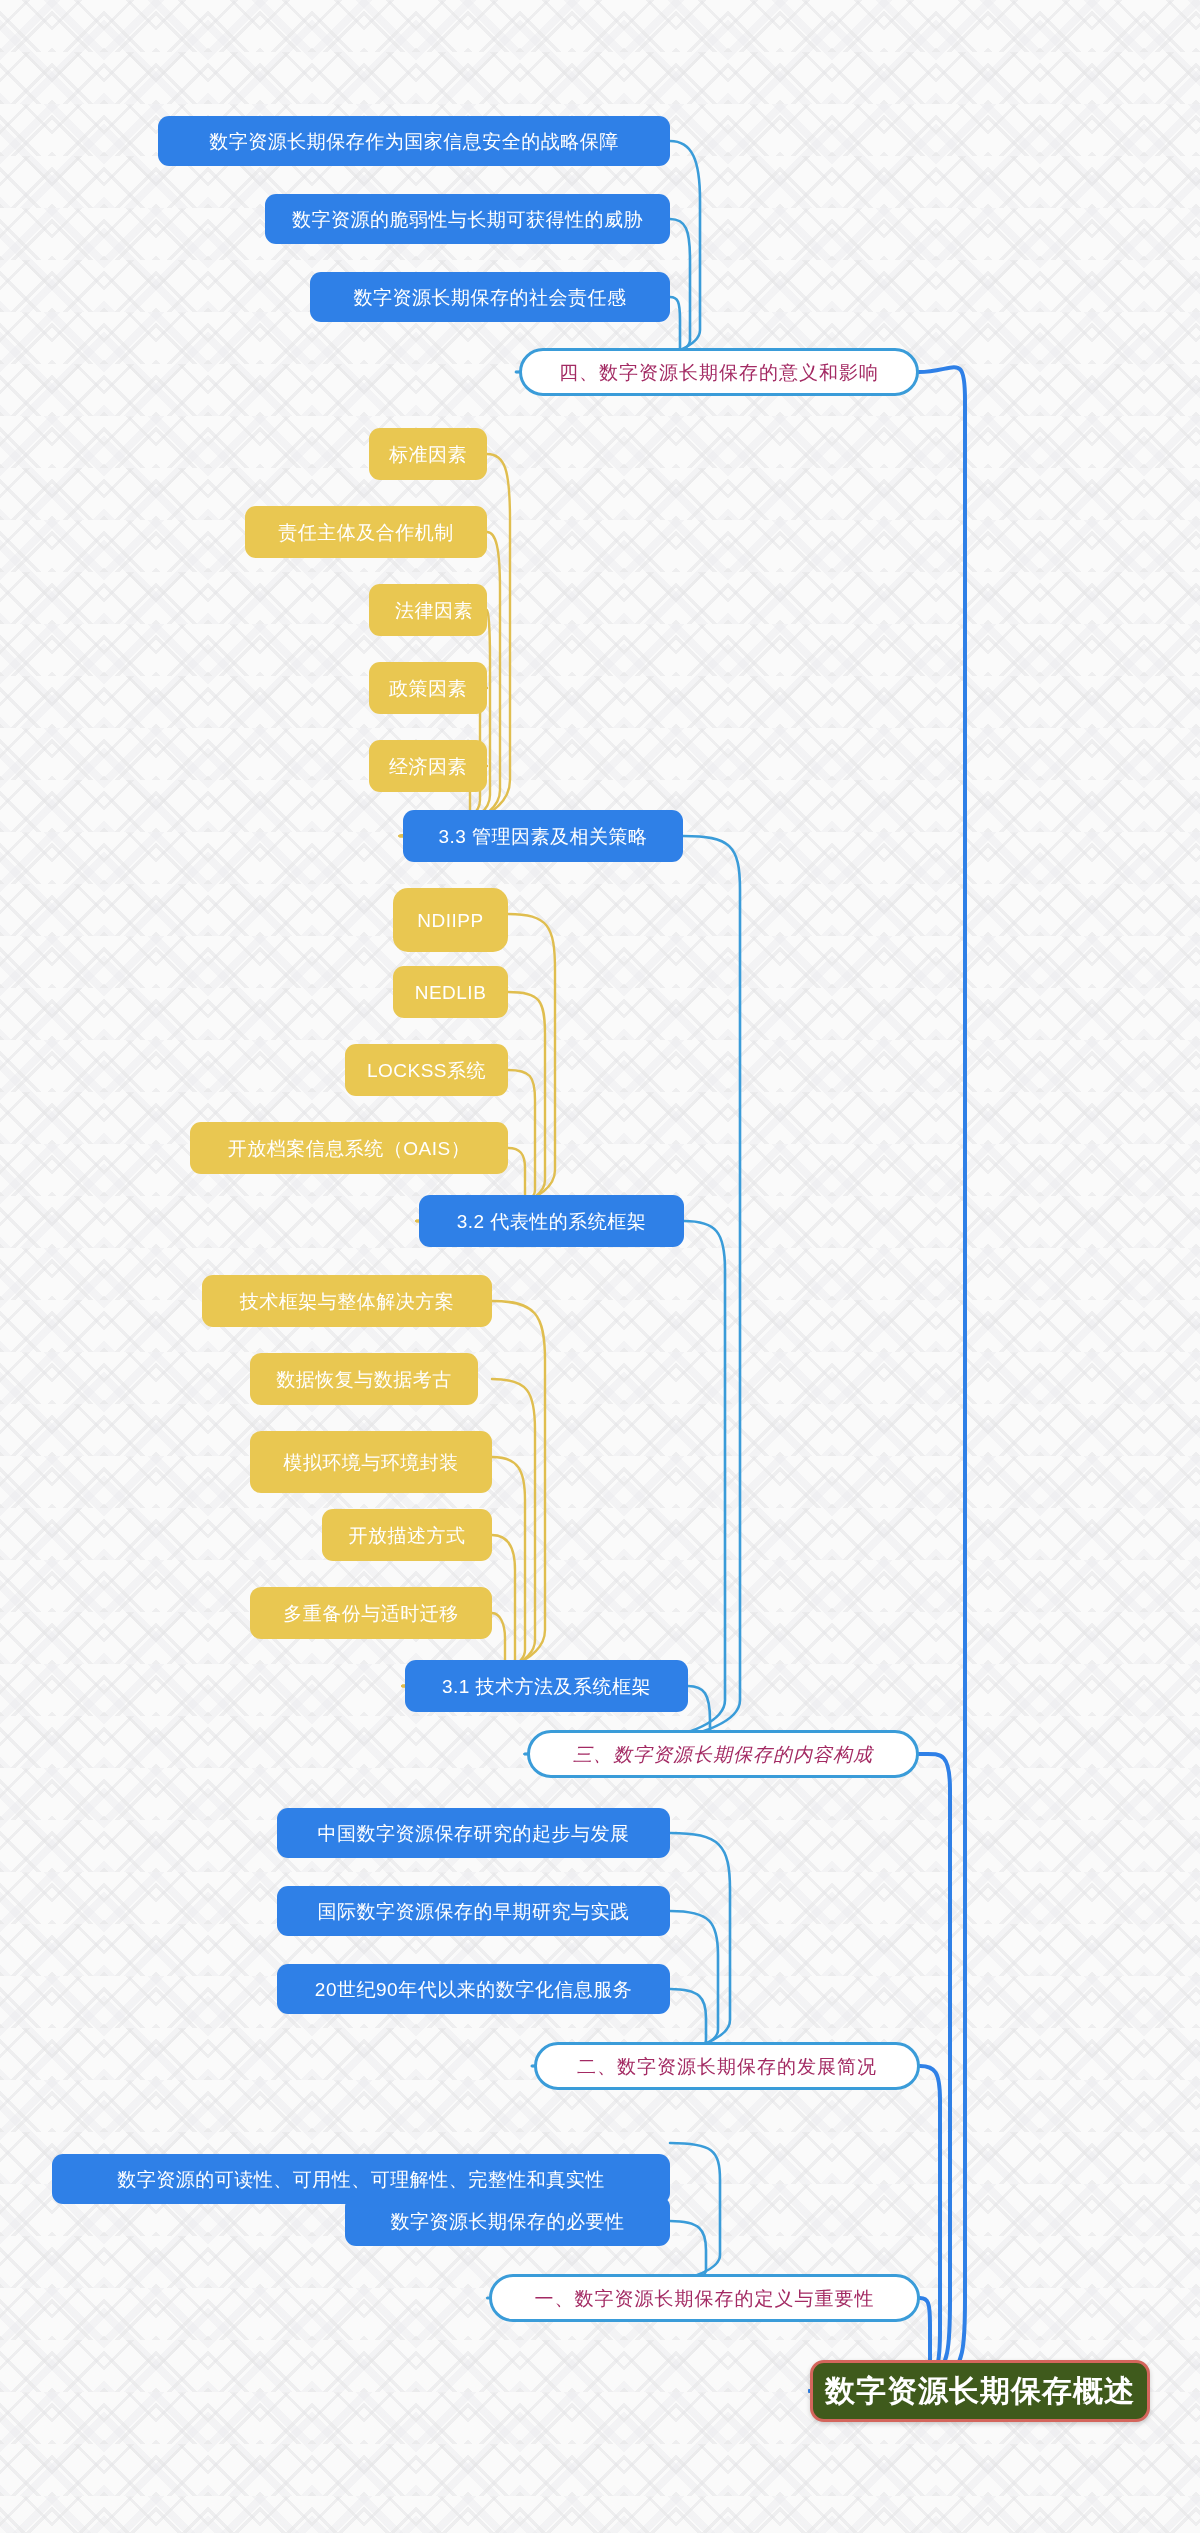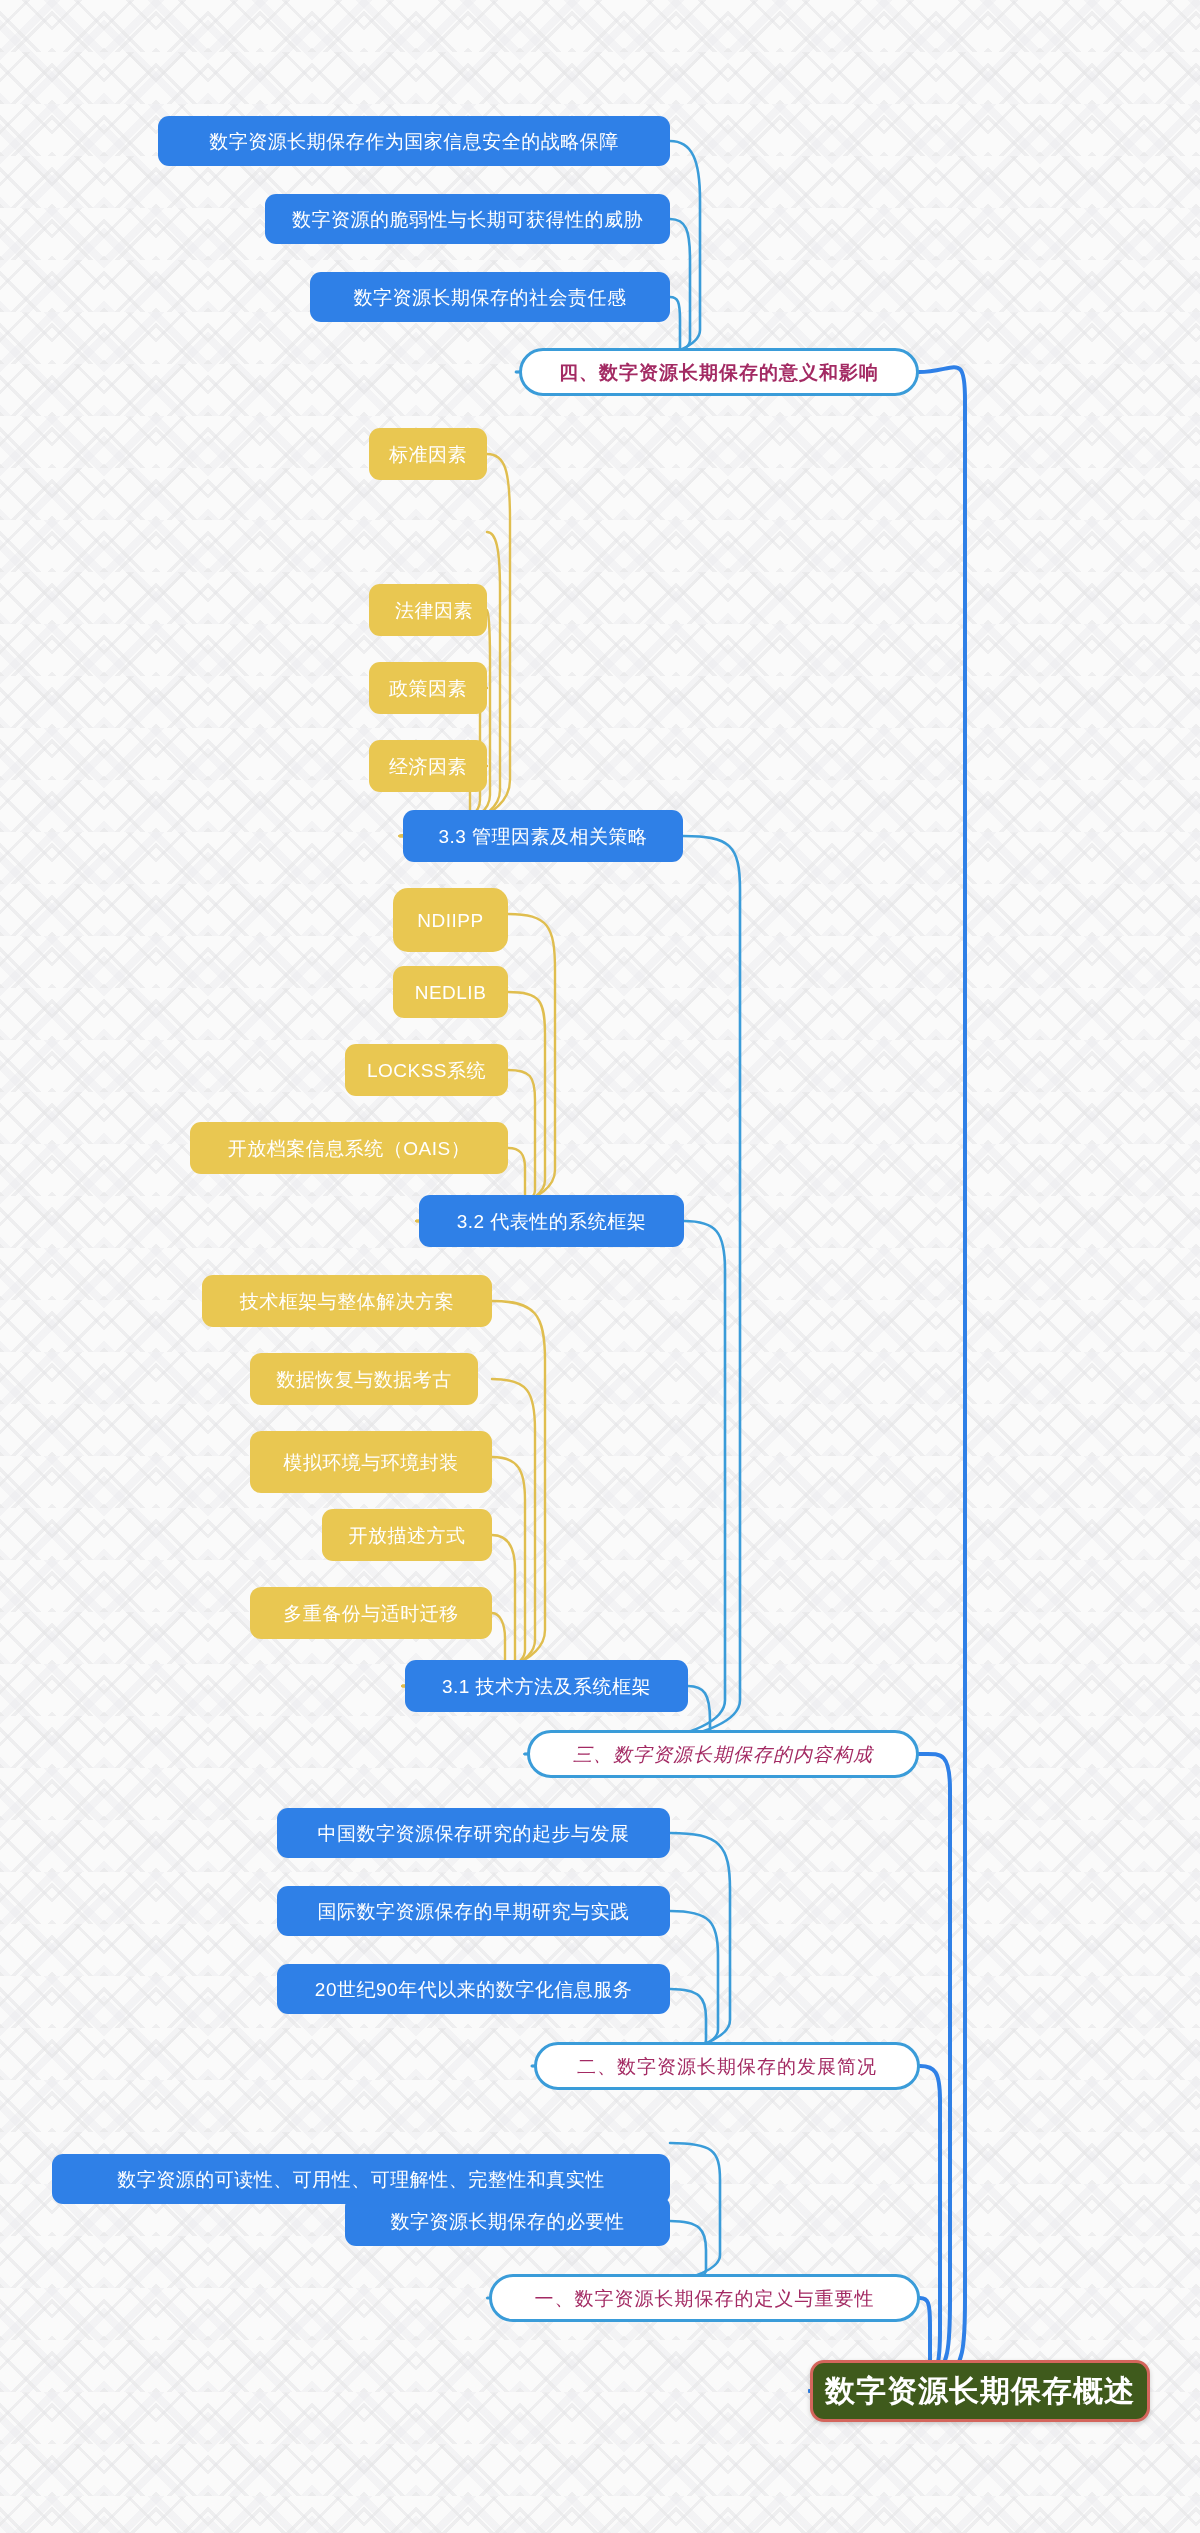--- a/index.html
+++ b/index.html
@@ -138,23 +138,24 @@
     <g fill="none" stroke="#3a9cd9" stroke-width="2.6" stroke-linecap="round">
       <path d="M489 2298 C 466 2298, 720 2298, 720 2255 L 720 2180 C 720 2150, 712 2143, 670 2143"></path>
       <path d="M489 2298 C 466 2298, 706 2298, 706 2270 L 706 2250 C 706 2230, 700 2221, 670 2221"></path>
     </g>
   </svg>
 
   <div class="node n-l2" style="left:158px;top:116px;width:512px;height:50px;">数字资源长期保存作为国家信息安全的战略保障</div>
   <div class="node n-l2" style="left:265px;top:194px;width:405px;height:50px;">数字资源的脆弱性与长期可获得性的威胁</div>
   <div class="node n-l2" style="left:310px;top:272px;width:360px;height:50px;">数字资源长期保存的社会责任感</div>
 
-  <div class="node n-l1" style="left:519px;top:348px;width:400px;height:48px;font-weight:bold;">四、数字资源长期保存的意义和影响</div>
+  <div class="node n-l1" style="left:519px;top:348px;width:400px;height:48px;">四、数字资源长期保存的意义和影响</div>
 
   <div class="node n-l3" style="left:369px;top:428px;width:118px;height:52px;">标准因素</div>
+  <div class="node n-l3" style="left:245px;top:506px;width:242px;height:52px;">责任主体及合作机制</div>
   <div class="node n-l3" style="left:369px;top:584px;width:118px;height:52px;padding-left:32px;">法律因素</div>
   <div class="node n-l3" style="left:369px;top:662px;width:118px;height:52px;">政策因素</div>
   <div class="node n-l3" style="left:369px;top:740px;width:118px;height:52px;">经济因素</div>
 
   <div class="node n-l2" style="left:403px;top:810px;width:280px;height:52px;">3.3 管理因素及相关策略</div>
 
   <div class="node n-l3" style="left:393px;top:888px;width:115px;height:64px;border-radius:15px;">NDIIPP</div>
   <div class="node n-l3" style="left:393px;top:966px;width:115px;height:52px;">NEDLIB</div>
   <div class="node n-l3" style="left:345px;top:1044px;width:163px;height:52px;">LOCKSS系统</div>
   <div class="node n-l3" style="left:190px;top:1122px;width:318px;height:52px;">开放档案信息系统（OAIS）</div>

